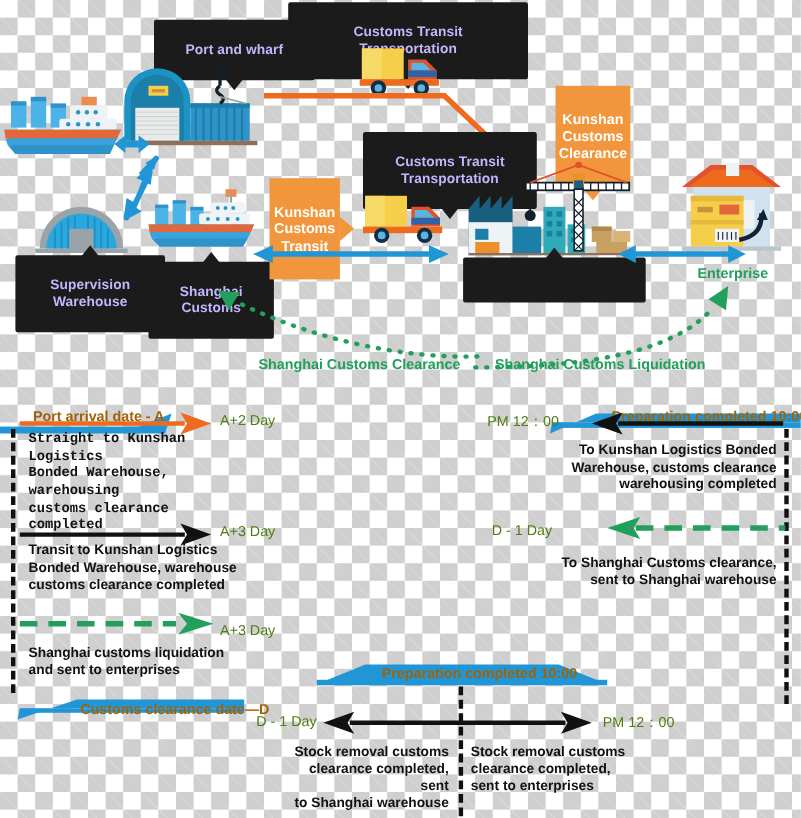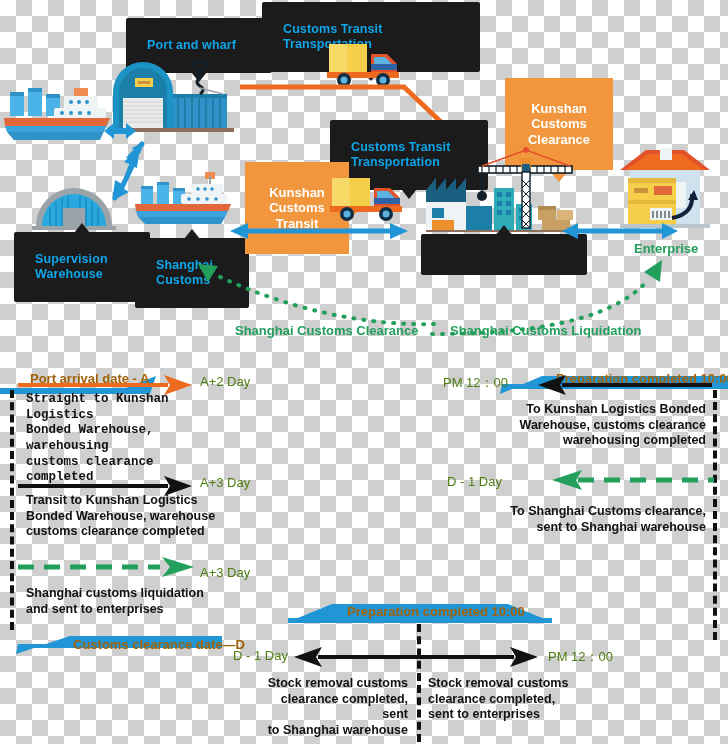--- a/index.html
+++ b/index.html
@@ -10,34 +10,34 @@
     background-image:
       linear-gradient(45deg,#cfcfcf 25%,transparent 25%,transparent 75%,#cfcfcf 75%),
       linear-gradient(45deg,#cfcfcf 25%,transparent 25%,transparent 75%,#cfcfcf 75%);
     background-size:32px 32px;
     background-position:0 0,16px 16px;
   }
   .abs{position:absolute;}
 
   
   .blk{
-    position:absolute;background:#1b1b1b;color:#0ea5e9;font-weight:bold;
-    text-align:left;line-height:1.15;padding:6px 21px;border-radius:2px;
+    position:absolute;background:#1b1b1b;color:#c4b5fd;font-weight:bold;
+    text-align:center;line-height:1.15;padding:6px 21px;border-radius:2px;
     font-size:12.5px;letter-spacing:.1px;white-space:pre-line;
   }
   .blk .tail{
     position:absolute;left:50%;margin-left:-8px;bottom:-9px;width:0;height:0;
     border-left:8px solid transparent;border-right:8px solid transparent;
     border-top:10px solid #1b1b1b;
   }
 
   
   .org{
     position:absolute;background:#f2963d;color:#fff;font-weight:bold;
-    text-align:center;line-height:1.2;padding:7px 20px;font-size:13px;
+    text-align:center;line-height:1.2;padding:7px 0;font-size:13px;
     white-space:pre-line;
   }
   .org .tail{
     position:absolute;right:-13px;top:50%;margin-top:-11px;width:0;height:0;
     border-top:11px solid transparent;border-bottom:11px solid transparent;
     border-left:13px solid #f2963d;
   }
   .org .tail-d{
     position:absolute;left:50%;margin-left:-10px;bottom:-12px;width:0;height:0;
     border-left:10px solid transparent;border-right:10px solid transparent;
@@ -81,21 +81,21 @@
   <circle cx="60" cy="25" r="2" fill="#2f93c9"></circle>
     <circle cx="69" cy="25" r="2" fill="#2f93c9"></circle>
   <circle cx="78" cy="25" r="2" fill="#2f93c9"></circle>
     <circle cx="87" cy="25" r="2" fill="#2f93c9"></circle>
   <path d="M2,30 H108 L98,52 H12 Z" fill="#2f93c9"></path>
   <path d="M2,30 H108 L104,38 H3 Z" fill="#e2673a"></path>
   <path d="M3,38 H104 L100,44 H5 Z" fill="#3aa3dd"></path>
   <path d="M5,44 H100 L96,52 H12 Z" fill="#2f93c9"></path>
 </svg>
 
-<div class="blk" style="left:126px;top:18px;width:104px;">
+<div class="blk" style="left:140px;top:18px;width:104px;">
   <span>Port and wharf</span>
   <span class="tail"></span>
 </div>
 
 <svg class="abs" style="left:105px;top:58px;" width="135" height="78" viewBox="0 0 135 78">
   <path d="M8,70 V34 A30,30 0 0,1 68,34 V70 Z" fill="#1b93c4"></path>
   <path d="M14,70 V34 A24,24 0 0,1 62,34 V70 Z" fill="#1b7fa8"></path>
   <rect x="30" y="20" width="18" height="9" fill="#f5cf4a"></rect>
   <rect x="33" y="23" width="12" height="3" fill="#c9923b"></rect>
   <rect x="18" y="40" width="40" height="30" fill="#e9eaea"></rect>

